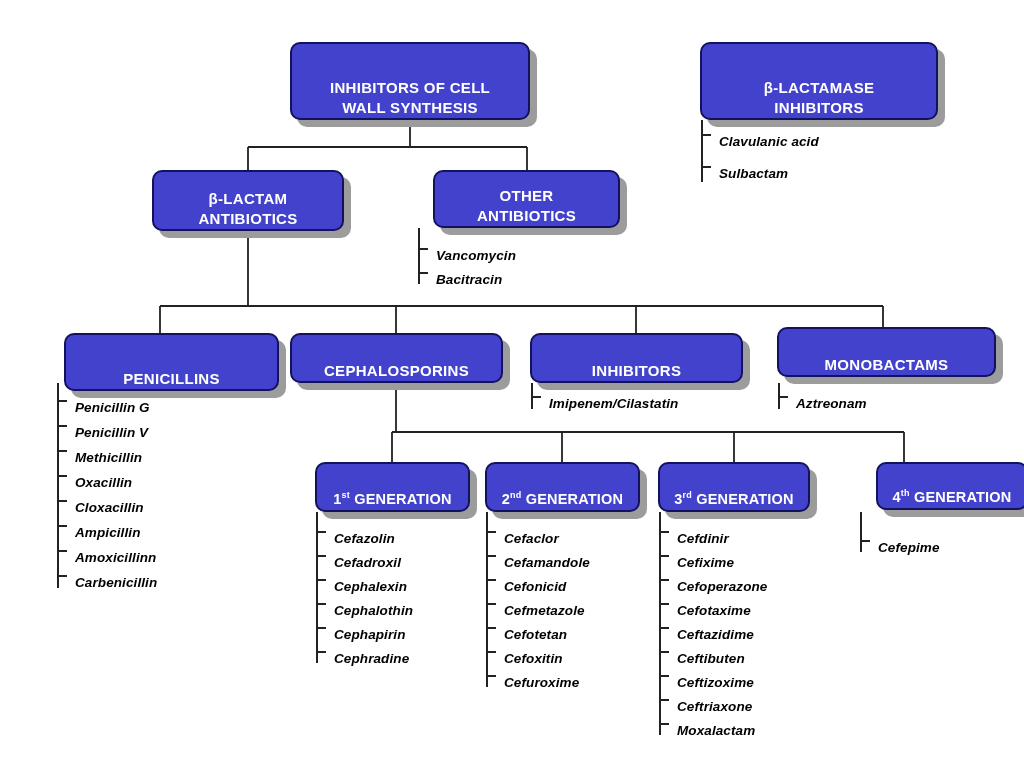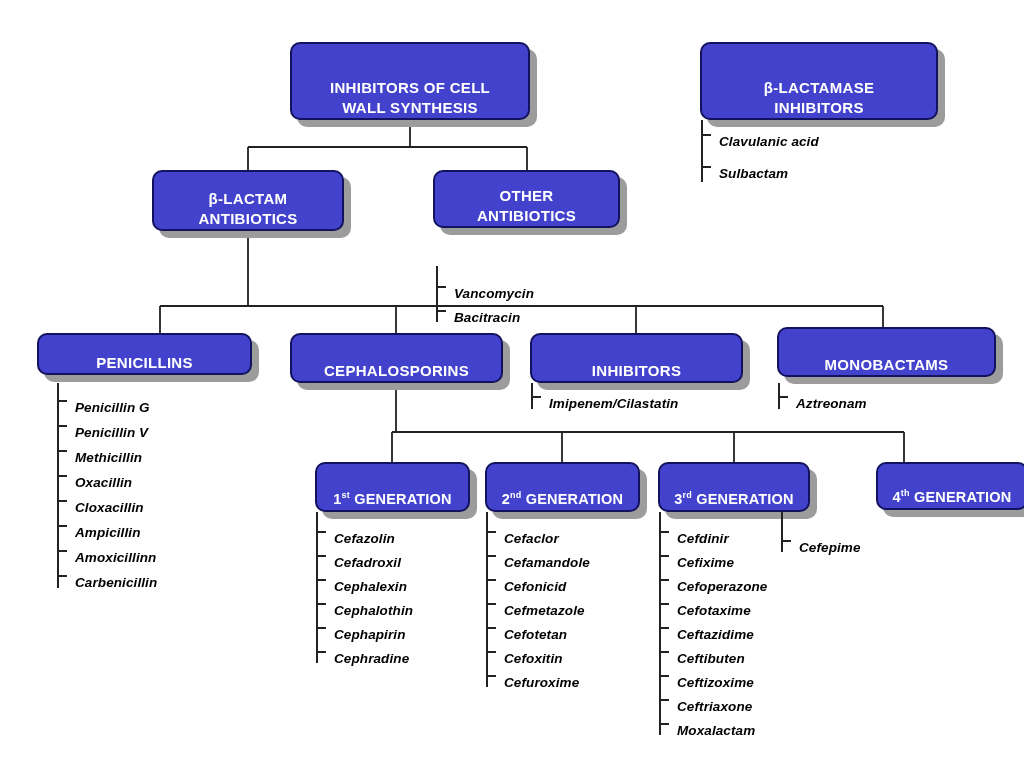--- a/index.html
+++ b/index.html
@@ -21,21 +21,21 @@
     box-sizing:border-box;
   }
   .nlabel{white-space:pre-line;font-size:15px;line-height:1.35;letter-spacing:.3px;}
   .gen .nlabel{font-size:14.5px;letter-spacing:.2px;}
   .gen sup{font-size:9px;line-height:0;}
 
   #n-root{left:290px;top:42px;width:240px;height:78px}
   #n-blmi{left:700px;top:42px;width:238px;height:78px}
   #n-bla {left:152px;top:170px;width:192px;height:61px}
   #n-other{left:433px;top:170px;width:187px;height:58px}
-  #n-pen {left:37px;top:333px;width:215px;height:42px}
+  #n-pen {left:64px;top:333px;width:215px;height:58px}
   #n-ceph{left:290px;top:333px;width:213px;height:50px}
   #n-carb{left:530px;top:333px;width:213px;height:50px}
   #n-mono{left:777px;top:327px;width:219px;height:50px}
   #n-gen1{left:315px;top:462px;width:155px;height:50px}
   #n-gen2{left:485px;top:462px;width:155px;height:50px}
   #n-gen3{left:658px;top:462px;width:152px;height:50px}
   #n-gen4{left:876px;top:462px;width:152px;height:48px}
 
   
   .list{position:absolute;box-sizing:border-box;}
@@ -50,28 +50,28 @@
   .rh25 .leaf{height:25px;}
   .rh32 .leaf{height:32px;}
   .leaf{display:flex;align-items:flex-start;}
   .dash{width:10px;height:0;border-top:2px solid #222;margin-right:8px;flex:none;}
   .leaf-label{
     font-style:italic;font-weight:bold;font-size:13.5px;color:#000;
     white-space:nowrap;letter-spacing:.1px;
   }
 
   #l-blmi {left:701px;top:120px;padding-top:14px;}
-  #l-other{left:436px;top:228px;padding-top:20px;margin-top:38px;}
+  #l-other{left:418px;top:228px;padding-top:20px;}
   #l-pen  {left:57px; top:383px;padding-top:17px;}
   #l-carb {left:531px;top:383px;padding-top:13px;}
   #l-mono {left:778px;top:383px;padding-top:13px;}
   #l-gen1 {left:316px;top:512px;padding-top:19px;}
   #l-gen2 {left:486px;top:512px;padding-top:19px;}
   #l-gen3 {left:659px;top:512px;padding-top:19px;}
-  #l-gen4 {left:781px;top:512px;padding-top:28px;}
+  #l-gen4 {left:860px;top:512px;padding-top:28px;}
 </style>
 </head>
 <body>
 
 <div class="canvas">
 
   <svg class="wires" viewBox="0 0 1024 768" aria-hidden="true">
     <path d="M410 120 V147 M248 147 H527 M248 147 V170 M527 147 V170
              M248 231 V306 M160 306 H883 M160 306 V333 M396 306 V333 M636 306 V333 M883 306 V333
              M396 383 V432 M392 432 H904 M392 432 V462 M562 432 V462 M734 432 V462 M904 432 V462" stroke="#222222" stroke-width="1.8" fill="none"></path>

